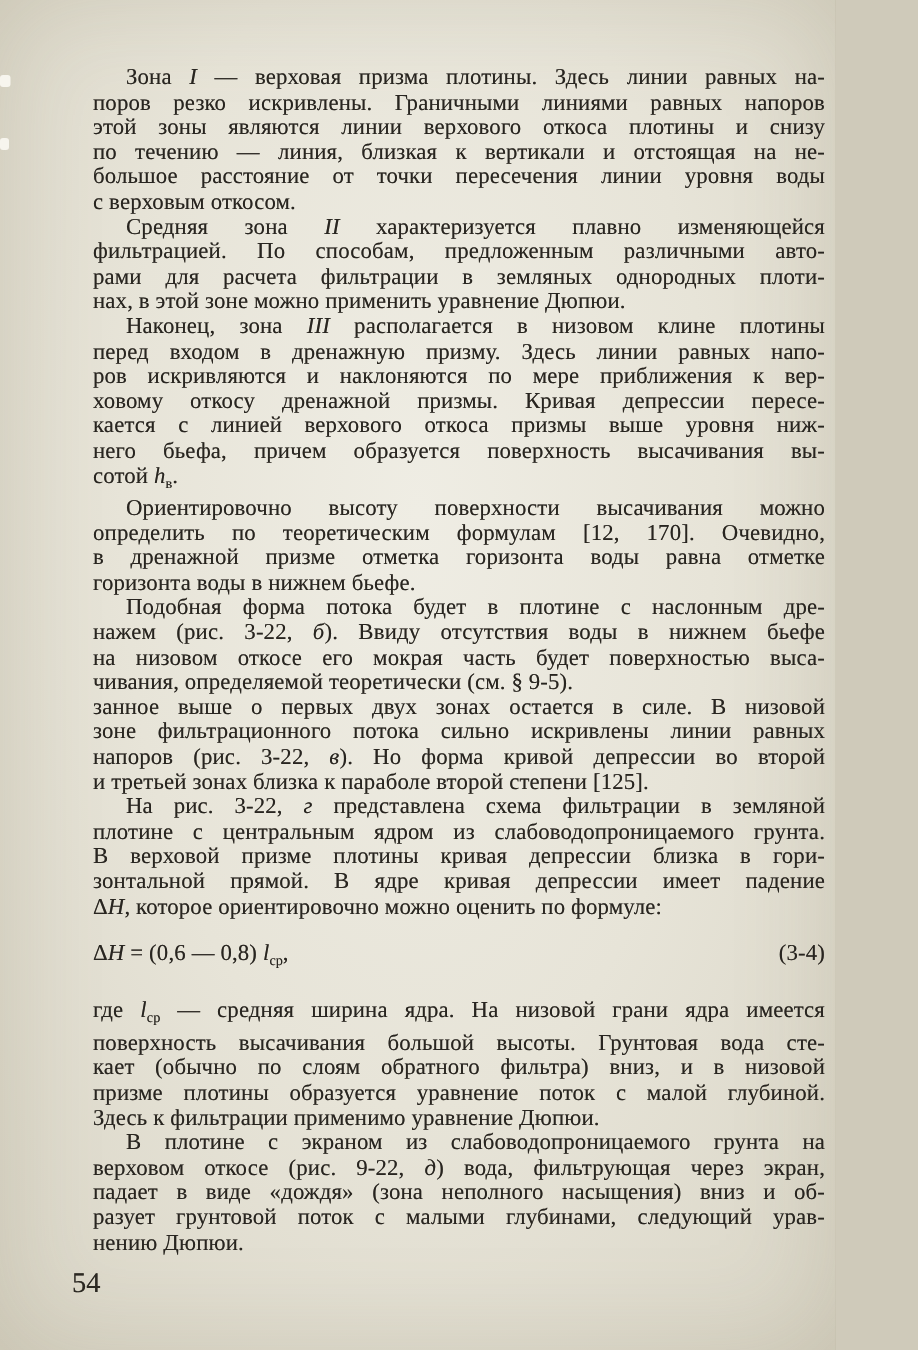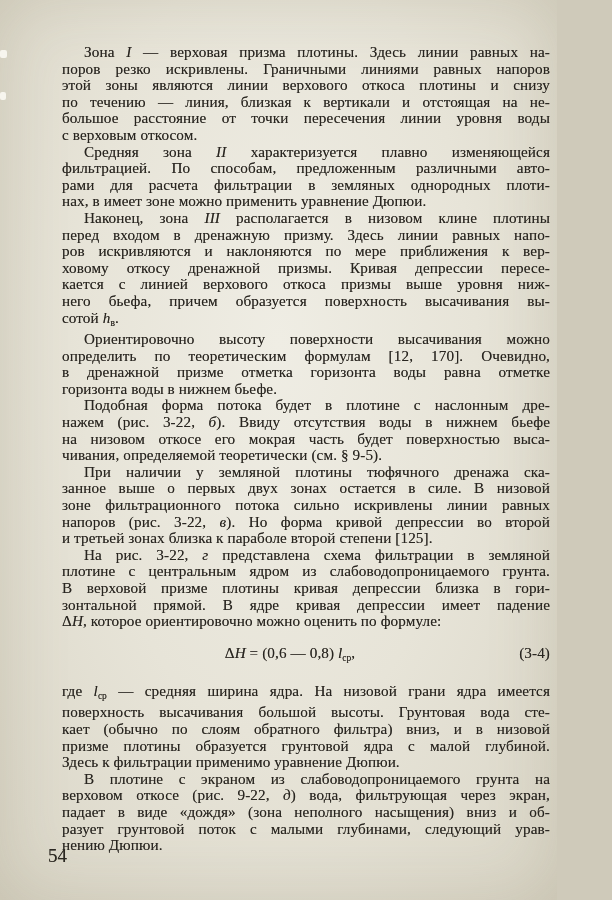--- a/index.html
+++ b/index.html
@@ -37,21 +37,20 @@
   .sub {
     font-size: 9.5px;
     vertical-align: -3px;
     font-style: normal;
     letter-spacing: 0;
   }
   .formula {
     position: relative;
     margin: 14px 0 16px 0;
     line-height: 17px;
-    text-align: center;
     padding-right: 32px;
   }
   .formula .f-num {
     position: absolute;
     right: 0;
     top: 0;
   }
   .page-number {
     position: absolute;
     left: 48px;
@@ -80,21 +79,21 @@
         <div class="line"><span>поров резко искривлены. Граничными линиями равных напоров</span></div>
         <div class="line"><span>этой зоны являются линии верхового откоса плотины и снизу</span></div>
         <div class="line"><span>по течению — линия, близкая к вертикали и отстоящая на не-</span></div>
         <div class="line"><span>большое расстояние от точки пересечения линии уровня воды</span></div>
         <div class="line last"><span>с верховым откосом.</span></div>
       </div>
       <div class="para">
         <div class="line ind"><span>Средняя зона </span><span class="i ">II</span><span> характеризуется плавно изменяющейся</span></div>
         <div class="line"><span>фильтрацией. По способам, предложенным различными авто-</span></div>
         <div class="line"><span>рами для расчета фильтрации в земляных однородных плоти-</span></div>
-        <div class="line last"><span>нах, в имеет зоне можно применить уравнение Дюпюи.</span></div>
+        <div class="line last"><span>нах, в этой зоне можно применить уравнение Дюпюи.</span></div>
       </div>
       <div class="para">
         <div class="line ind"><span>Наконец, зона </span><span class="i ">III</span><span> располагается в низовом клине плотины</span></div>
         <div class="line"><span>перед входом в дренажную призму. Здесь линии равных напо-</span></div>
         <div class="line"><span>ров искривляются и наклоняются по мере приближения к вер-</span></div>
         <div class="line"><span>ховому откосу дренажной призмы. Кривая депрессии пересе-</span></div>
         <div class="line"><span>кается с линией верхового откоса призмы выше уровня ниж-</span></div>
         <div class="line"><span>него бьефа, причем образуется поверхность высачивания вы-</span></div>
         <div class="line last"><span>сотой </span><span class="i ">h</span><span class="sub">в</span><span>.</span></div>
       </div>
@@ -104,39 +103,38 @@
         <div class="line"><span>в дренажной призме отметка горизонта воды равна отметке</span></div>
         <div class="line last"><span>горизонта воды в нижнем бьефе.</span></div>
       </div>
       <div class="para">
         <div class="line ind"><span>Подобная форма потока будет в плотине с наслонным дре-</span></div>
         <div class="line"><span>нажем (рис. 3-22, </span><span class="i ">б</span><span>). Ввиду отсутствия воды в нижнем бьефе</span></div>
         <div class="line"><span>на низовом откосе его мокрая часть будет поверхностью выса-</span></div>
         <div class="line last"><span>чивания, определяемой теоретически (см. § 9-5).</span></div>
       </div>
       <div class="para">
-        <div class="line ind"><span>При наличии у земляной плотины тюфячного дренажа ска-</span></div>
         <div class="line"><span>занное выше о первых двух зонах остается в силе. В низовой</span></div>
         <div class="line"><span>зоне фильтрационного потока сильно искривлены линии равных</span></div>
         <div class="line"><span>напоров (рис. 3-22, </span><span class="i ">в</span><span>). Но форма кривой депрессии во второй</span></div>
         <div class="line last"><span>и третьей зонах близка к параболе второй степени [125].</span></div>
       </div>
       <div class="para">
         <div class="line ind"><span>На рис. 3-22, </span><span class="i ">г</span><span> представлена схема фильтрации в земляной</span></div>
         <div class="line"><span>плотине с центральным ядром из слабоводопроницаемого грунта.</span></div>
         <div class="line"><span>В верховой призме плотины кривая депрессии близка в гори-</span></div>
         <div class="line"><span>зонтальной прямой. В ядре кривая депрессии имеет падение</span></div>
         <div class="line last"><span>Δ</span><span class="i ">H</span><span>, которое ориентировочно можно оценить по формуле:</span></div>
       </div>
       <div class="formula"><span class="f-body"><span>Δ</span><span class="i ">H</span><span> = (0,6 — 0,8) </span><span class="i ">l</span><span class="sub">ср</span><span>,</span></span><span class="f-num">(3-4)</span></div>
       <div class="para">
         <div class="line"><span>где </span><span class="i ">l</span><span class="sub">ср</span><span> — средняя ширина ядра. На низовой грани ядра имеется</span></div>
         <div class="line"><span>поверхность высачивания большой высоты. Грунтовая вода сте-</span></div>
         <div class="line"><span>кает (обычно по слоям обратного фильтра) вниз, и в низовой</span></div>
-        <div class="line"><span>призме плотины образуется грунтовой ядра с малой глубиной.</span></div>
+        <div class="line"><span>призме плотины образуется уравнение поток с малой глубиной.</span></div>
         <div class="line last"><span>Здесь к фильтрации применимо уравнение Дюпюи.</span></div>
       </div>
       <div class="para">
         <div class="line ind"><span>В плотине с экраном из слабоводопроницаемого грунта на</span></div>
         <div class="line"><span>верховом откосе (рис. 9-22, </span><span class="i ">д</span><span>) вода, фильтрующая через экран,</span></div>
         <div class="line"><span>падает в виде «дождя» (зона неполного насыщения) вниз и об-</span></div>
         <div class="line"><span>разует грунтовой поток с малыми глубинами, следующий урав-</span></div>
         <div class="line last"><span>нению Дюпюи.</span></div>
       </div>
     </div>

